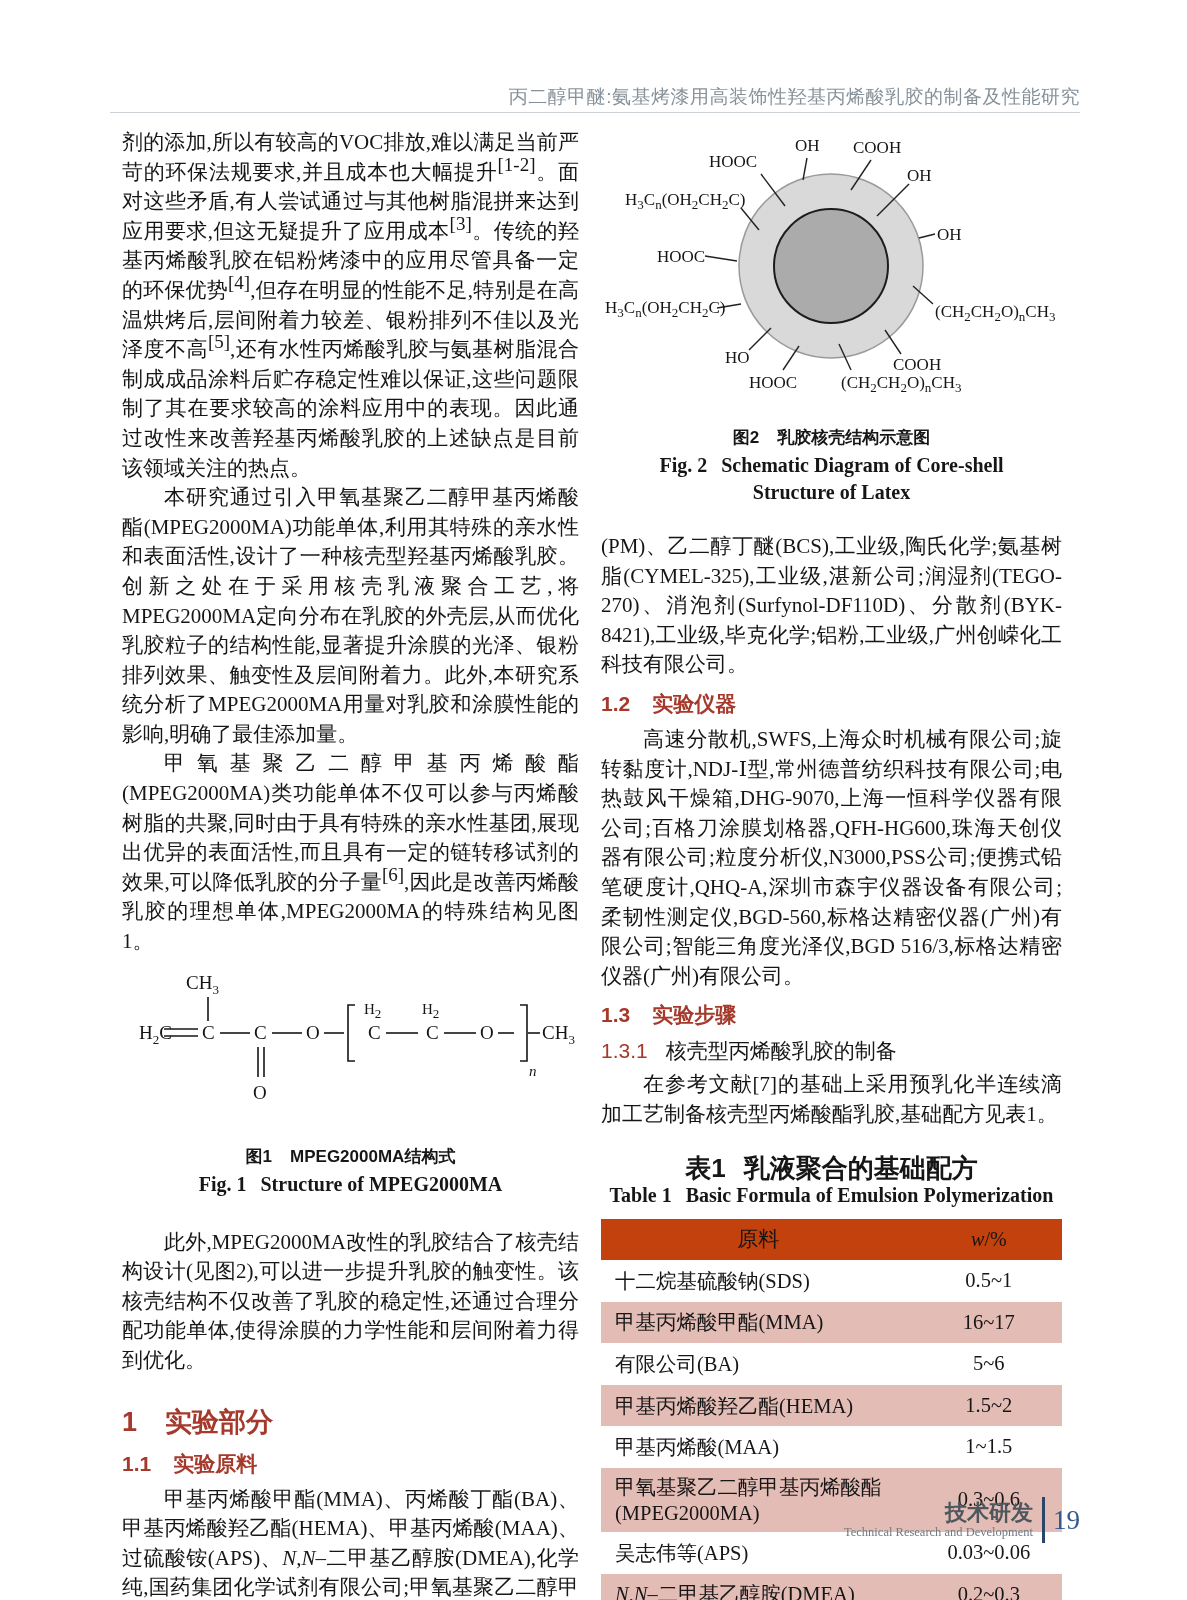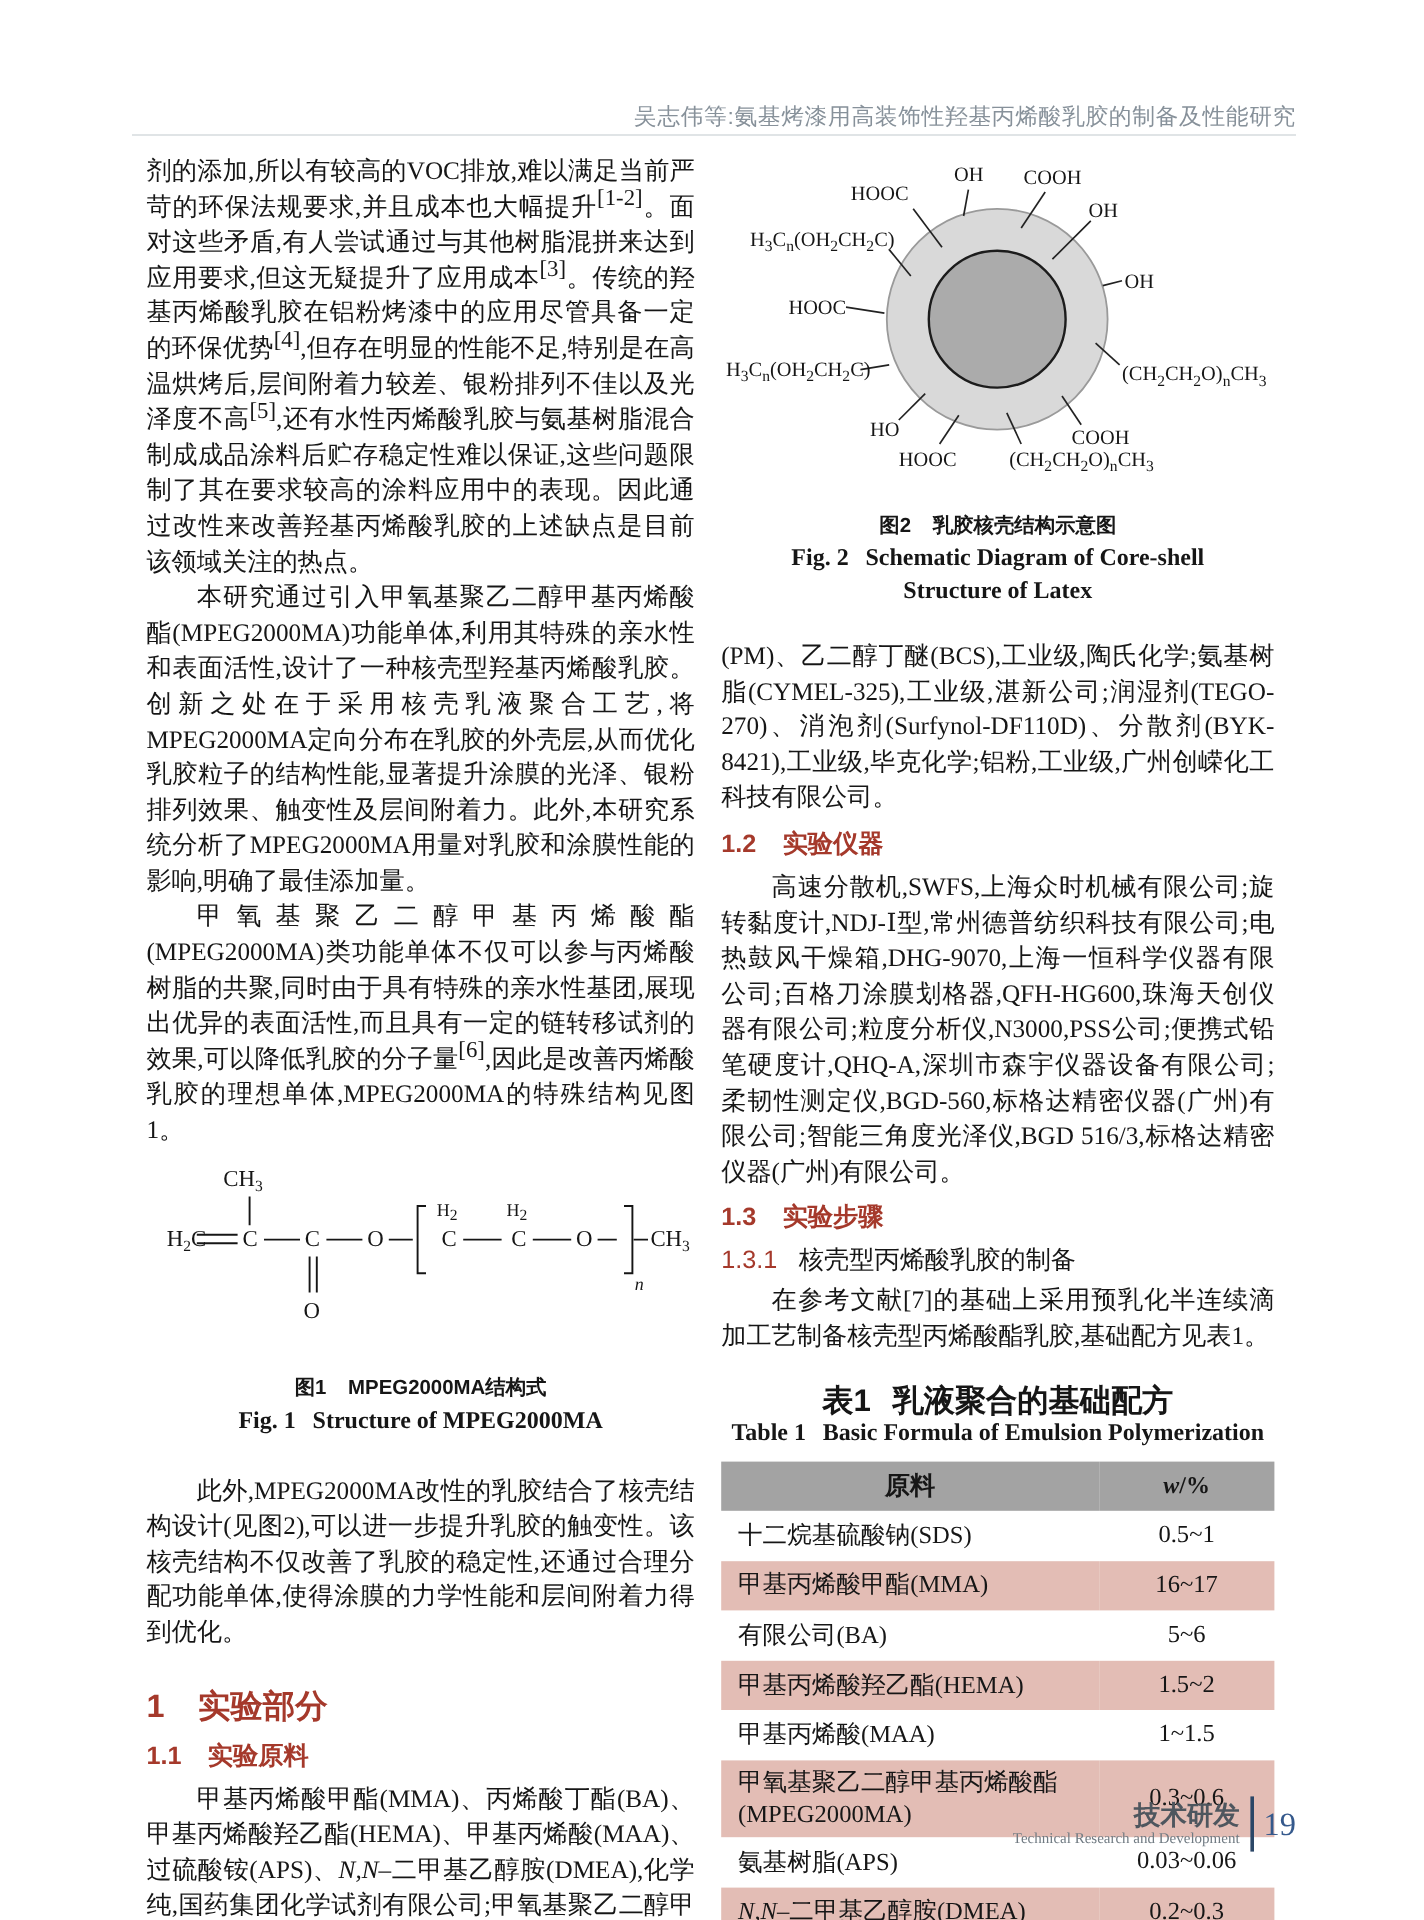--- a/index.html
+++ b/index.html
@@ -60,42 +60,42 @@
   .fl10{left:124px;top:220px;} .fl11{left:148px;top:245px;} .fl12{left:240px;top:245px;}
   .fl13{left:292px;top:227px;}
   
   .tablewrap{margin-top:24px;}
   .tabcap{text-align:center;margin-bottom:10px;}
   .tabcap .zh{font-family:"Liberation Sans","DejaVu Sans",sans-serif;font-weight:bold;font-size:26px;line-height:28px;}
   .tabcap .zh .lbl{margin-right:18px;}
   .tabcap .en{font-weight:bold;font-size:20px;line-height:27px;}
   .tabcap .en .lbl{margin-right:14px;}
   table{width:100%;border-collapse:collapse;font-size:20.5px;}
-  th{background:#a3a3a3;font-weight:bold;font-size:21px;padding:6px 0;}
+  th{background:#c2410c;font-weight:normal;font-size:21px;padding:6px 0;}
   th.mat{text-align:center;}
   th.val{width:146px;text-align:center;font-size:20px;}
   td{padding:6px 0;}
   td.mat{padding-left:14px;text-align:left;line-height:26px;}
   td.val{text-align:center;}
   tr.alt{background:#e3bdb5;}
   
   .footer{position:absolute;top:1497px;left:760px;width:320px;display:flex;align-items:center;justify-content:flex-end;}
   .footer .txt{text-align:right;margin-right:9px;}
   .footer .zh{font-family:"Liberation Sans","DejaVu Sans",sans-serif;font-weight:bold;font-size:22px;
               color:#4e565e;line-height:24px;}
   .footer .en{font-size:12.5px;color:#707a82;line-height:15px;}
   .footer .bar{width:3px;height:46px;background:#2b4767;margin-right:8px;}
   .footer .pg{font-size:27px;color:#35598c;}
 </style>
 </head>
 <body>
 
 <div class="page">
 
-  <div class="running-title">吴志伟等:氨基烤漆用高装饰性羟基丙烯酸乳胶的制备及性能研究</div>
+  <div class="running-title">丙二醇甲醚:氨基烤漆用高装饰性羟基丙烯酸乳胶的制备及性能研究</div>
   <div class="header-rule"></div>
 
   <div class="col col-left">
     <p>剂的添加,所以有较高的VOC排放,难以满足当前严苛的环保法规要求,并且成本也大幅提升<sup>[1-2]</sup>。面对这些矛盾,有人尝试通过与其他树脂混拼来达到应用要求,但这无疑提升了应用成本<sup>[3]</sup>。传统的羟基丙烯酸乳胶在铝粉烤漆中的应用尽管具备一定的环保优势<sup>[4]</sup>,但存在明显的性能不足,特别是在高温烘烤后,层间附着力较差、银粉排列不佳以及光泽度不高<sup>[5]</sup>,还有水性丙烯酸乳胶与氨基树脂混合制成成品涂料后贮存稳定性难以保证,这些问题限制了其在要求较高的涂料应用中的表现。因此通过改性来改善羟基丙烯酸乳胶的上述缺点是目前该领域关注的热点。</p>
     <p class="ind">本研究通过引入甲氧基聚乙二醇甲基丙烯酸酯(MPEG2000MA)功能单体,利用其特殊的亲水性和表面活性,设计了一种核壳型羟基丙烯酸乳胶。创新之处在于采用核壳乳液聚合工艺,将MPEG2000MA定向分布在乳胶的外壳层,从而优化乳胶粒子的结构性能,显著提升涂膜的光泽、银粉排列效果、触变性及层间附着力。此外,本研究系统分析了MPEG2000MA用量对乳胶和涂膜性能的影响,明确了最佳添加量。</p>
     <p class="ind">甲氧基聚乙二醇甲基丙烯酸酯(MPEG2000MA)类功能单体不仅可以参与丙烯酸树脂的共聚,同时由于具有特殊的亲水性基团,展现出优异的表面活性,而且具有一定的链转移试剂的效果,可以降低乳胶的分子量<sup>[6]</sup>,因此是改善丙烯酸乳胶的理想单体,MPEG2000MA的特殊结构见图1。</p>
 
     <div class="fig1">
       <svg width="457" height="152" viewBox="0 0 457 152">
         <g stroke="#161616" stroke-width="1.6" fill="none">
@@ -232,21 +232,21 @@
             </tr>
           <tr>
               <td class="mat">甲基丙烯酸(MAA)</td>
               <td class="val">1~1.5</td>
             </tr>
           <tr class="alt">
               <td class="mat" style="width:300px;">甲氧基聚乙二醇甲基丙烯酸酯 (MPEG2000MA)</td>
               <td class="val">0.3~0.6</td>
             </tr>
           <tr>
-              <td class="mat">氨基树脂(APS)</td>
+              <td class="mat">吴志伟等(APS)</td>
               <td class="val">0.03~0.06</td>
             </tr>
           <tr class="alt">
               <td class="mat"><i>N,N</i>–二甲基乙醇胺(DMEA)</td>
               <td class="val">0.2~0.3</td>
             </tr>
           <tr>
               <td class="mat">去离子水</td>
               <td class="val">73~75</td>
             </tr>

